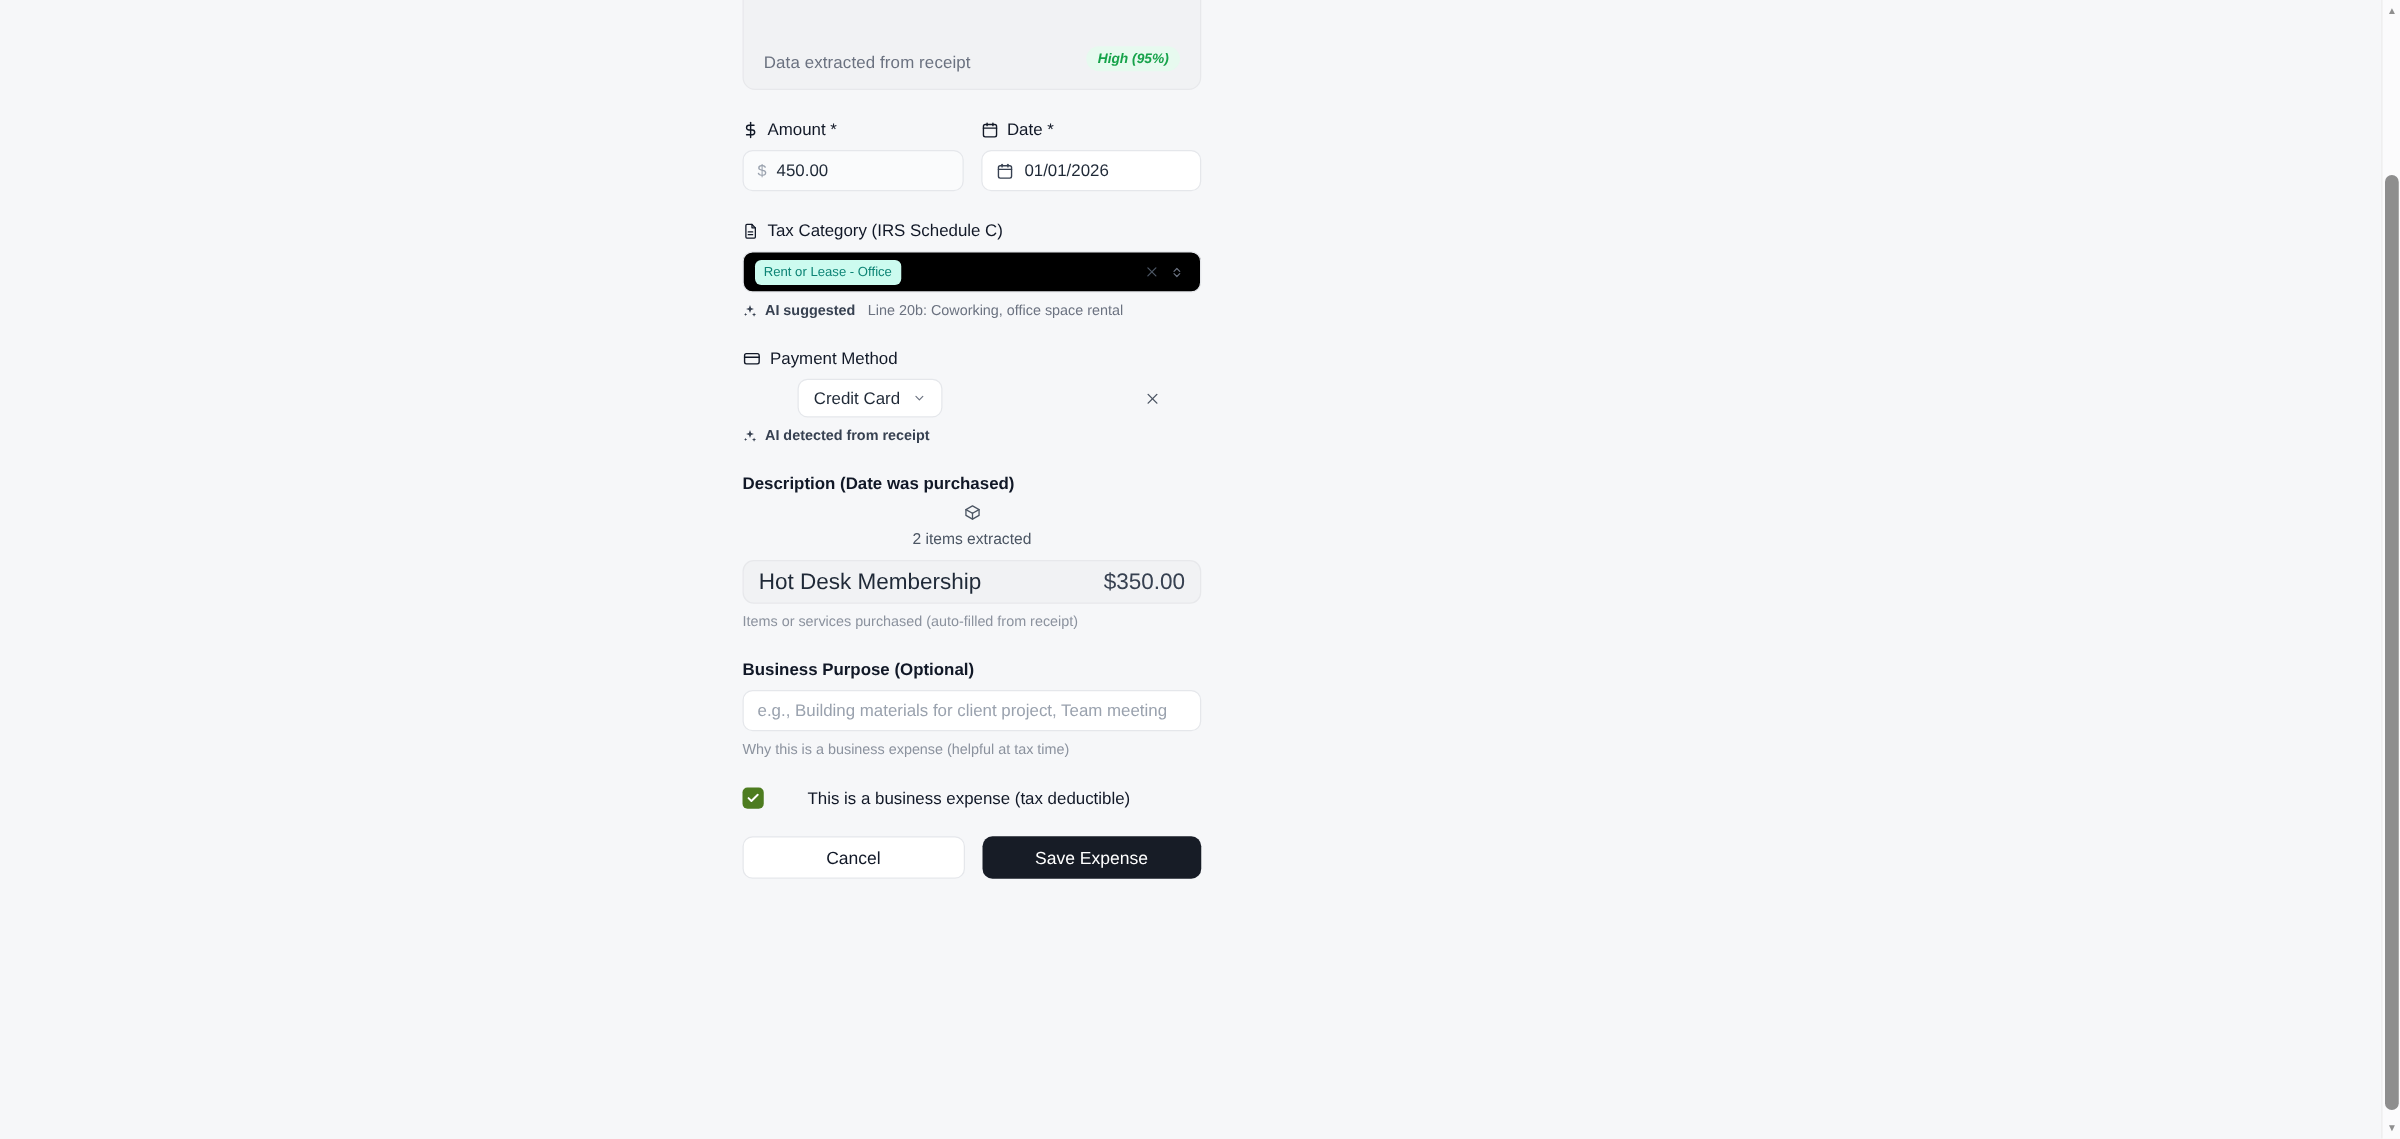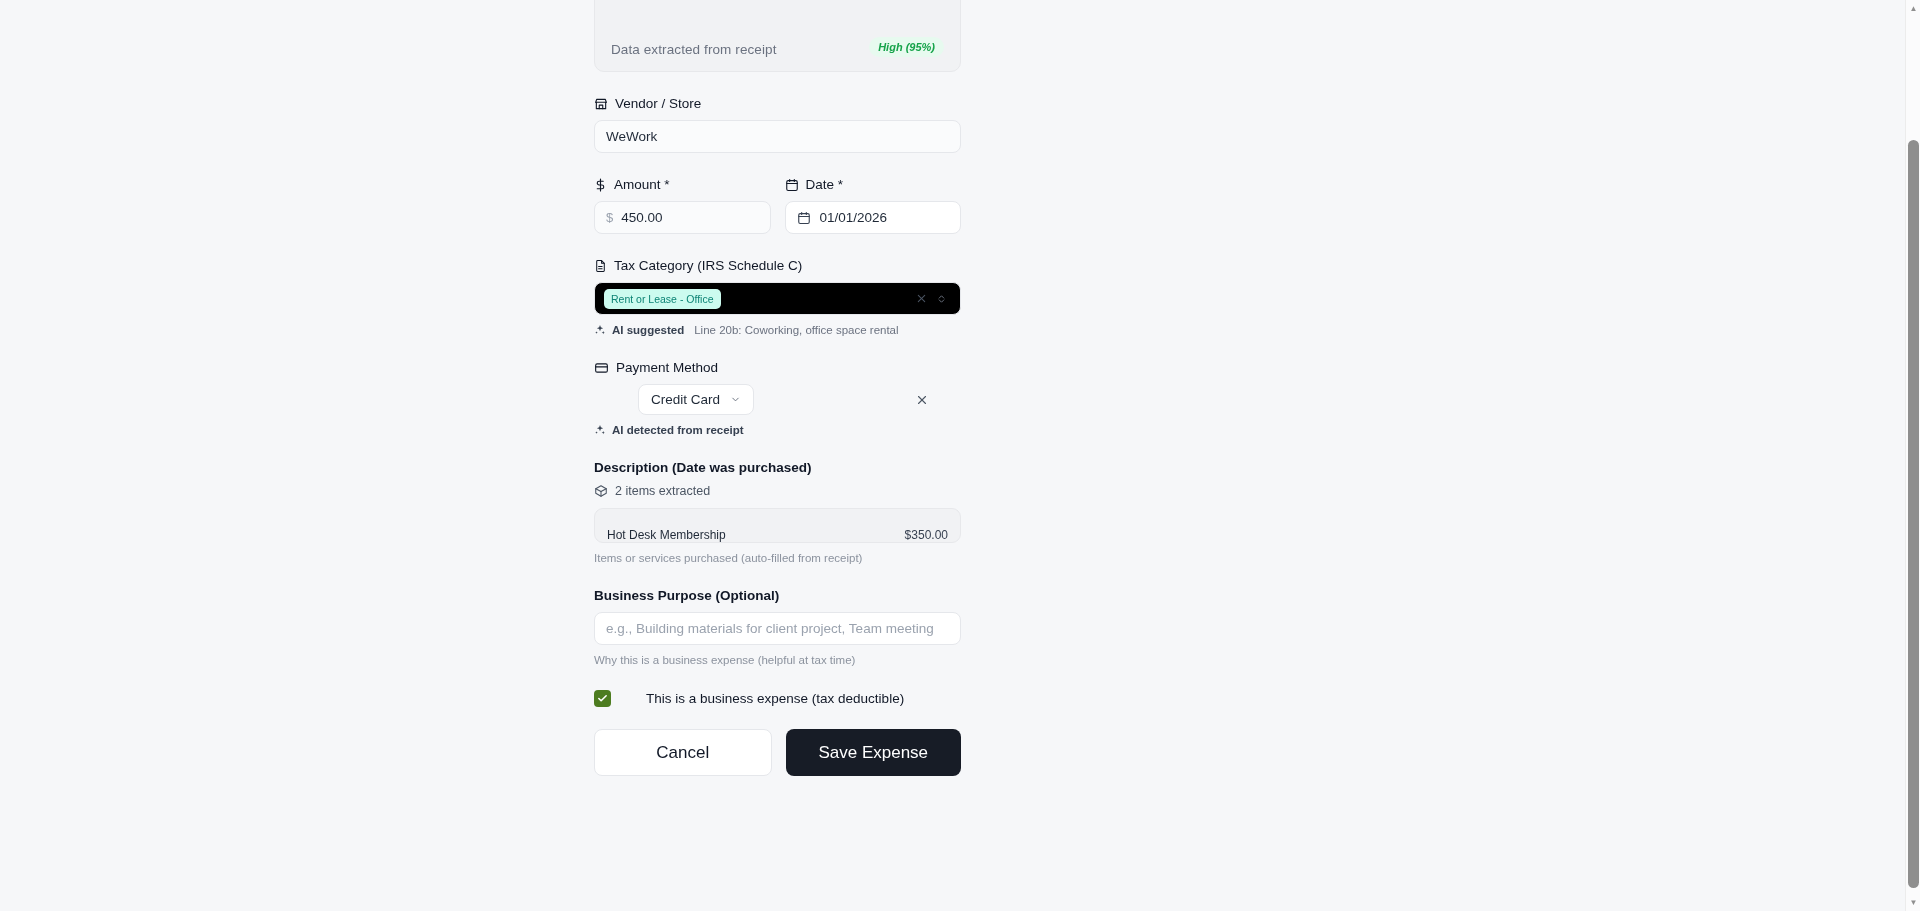--- a/index.html
+++ b/index.html
@@ -140,33 +140,33 @@
     width: 22px; height: 22px;
     display: flex; align-items: center; justify-content: center;
     color: #4b5563;
     margin-right: 28px;
   }
 
   
   .items-note {
     display: flex; align-items: center; gap: 7px;
     font-size: 12.5px; color: #4b5563;
-    margin-top: 9px; margin-bottom: 10px;
+    margin-top: 9px; margin-bottom: 10px; flex-direction: column;
   }
   .items-box {
     border: 1px solid #e7e8eb;
     border-radius: 9px;
     overflow: hidden;
     background: #f1f2f4;
   }
   .item-row {
     height: 33px;
-    display: flex; align-items: flex-end;
+    display: flex; align-items: center;
     padding: 0 12px;
-    font-size: 12px;
+    font-size: 18px;
     color: #1f2937;
   }
   .item-row + .item-row { border-top: 1px solid #e3e4e8; }
   .item-row .name { flex: 1 1 auto; }
   .item-row .amt { color: #374151; }
 
   .helper {
     font-size: 11.5px;
     color: #8b929e;
     margin-top: 9px;
@@ -183,24 +183,24 @@
     background: #4d7c20;
     display: flex; align-items: center; justify-content: center;
     flex: none;
   }
   .check-row .ctext { font-size: 13.5px; color: #111827; margin-left: 24px; }
 
   
   .btn-row { display: flex; gap: 14px; margin-top: 22px; }
   .btn {
     flex: 1 1 0;
-    height: 47px;
+    height: 34px;
     border-radius: 8px;
     display: flex; align-items: center; justify-content: center;
-    font-size: 17px;
+    font-size: 14px;
   }
   .btn-cancel {
     background: #ffffff;
     border: 1px solid #e5e7eb;
     color: #111827;
   }
   .btn-save {
     background: #171c26;
     color: #ffffff;
     font-weight: 500;
@@ -234,36 +234,20 @@
 
 <div class="page">
 
   <div class="form-col">
 
     <div class="extract-banner">
       <span class="label">Data extracted from receipt</span>
       <span class="confidence-badge">High (95%)</span>
     </div>
 
-    <div class="field">
-      <div class="field-label">
-        <span class="ico">
-          <svg width="14" height="14" viewBox="0 0 24 24" fill="none" stroke="#111827" stroke-width="1.9" stroke-linecap="round" stroke-linejoin="round">
-            <path d="M3 9l1.5-5h15L21 9"></path>
-              <path d="M4 9v11h16V9"></path>
-              <path d="M3 9h18"></path>
-              <path d="M9 20v-6h6v6"></path>
-          </svg>
-        </span>
-        <span>Vendor / Store</span>
-      </div>
-      <div class="input">
-        <span>WeWork</span>
-      </div>
-    </div>
 
     <div class="row2">
       <div class="col">
         <div class="field">
           <div class="field-label">
             <span class="ico">
               <svg width="13" height="14" viewBox="0 0 24 24" fill="none" stroke="#111827" stroke-width="2.1" stroke-linecap="round" stroke-linejoin="round">
                 <line x1="12" y1="1" x2="12" y2="23"></line>
                   <path d="M17 5H9.5a3.5 3.5 0 0 0 0 7h5a3.5 3.5 0 0 1 0 7H6"></path>
               </svg>

